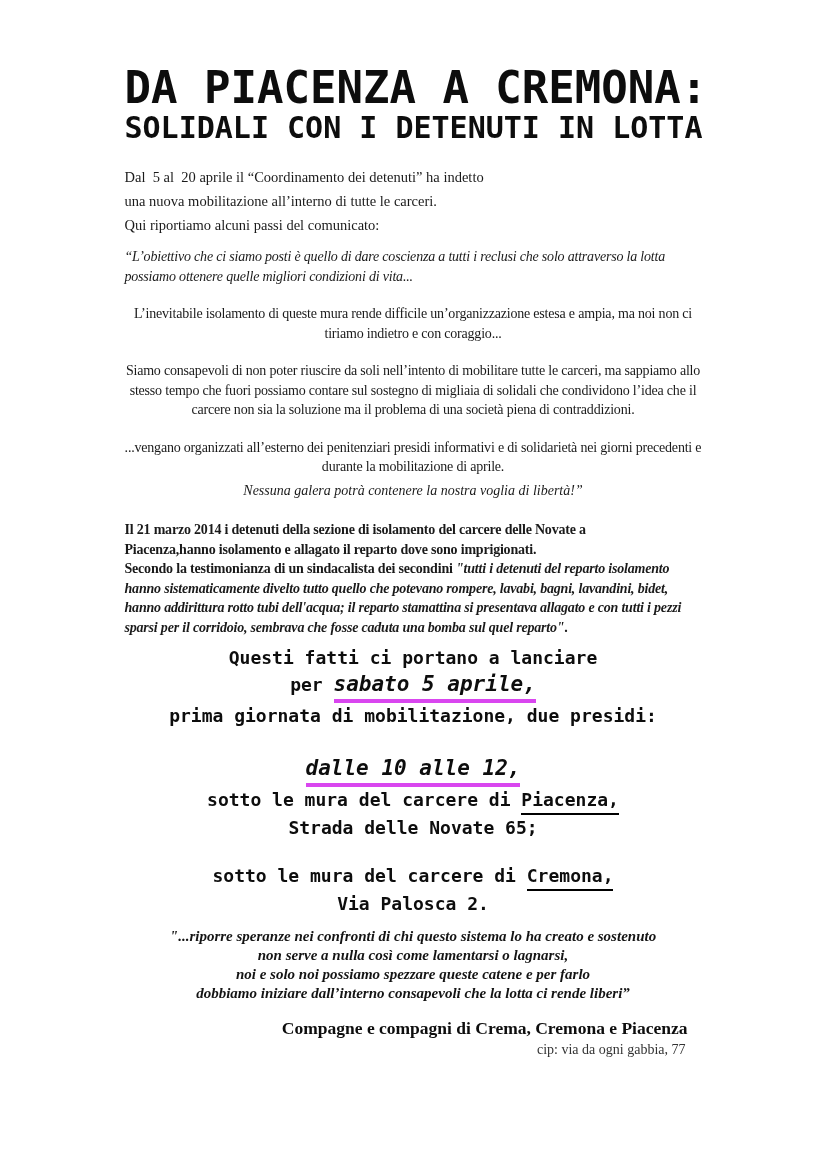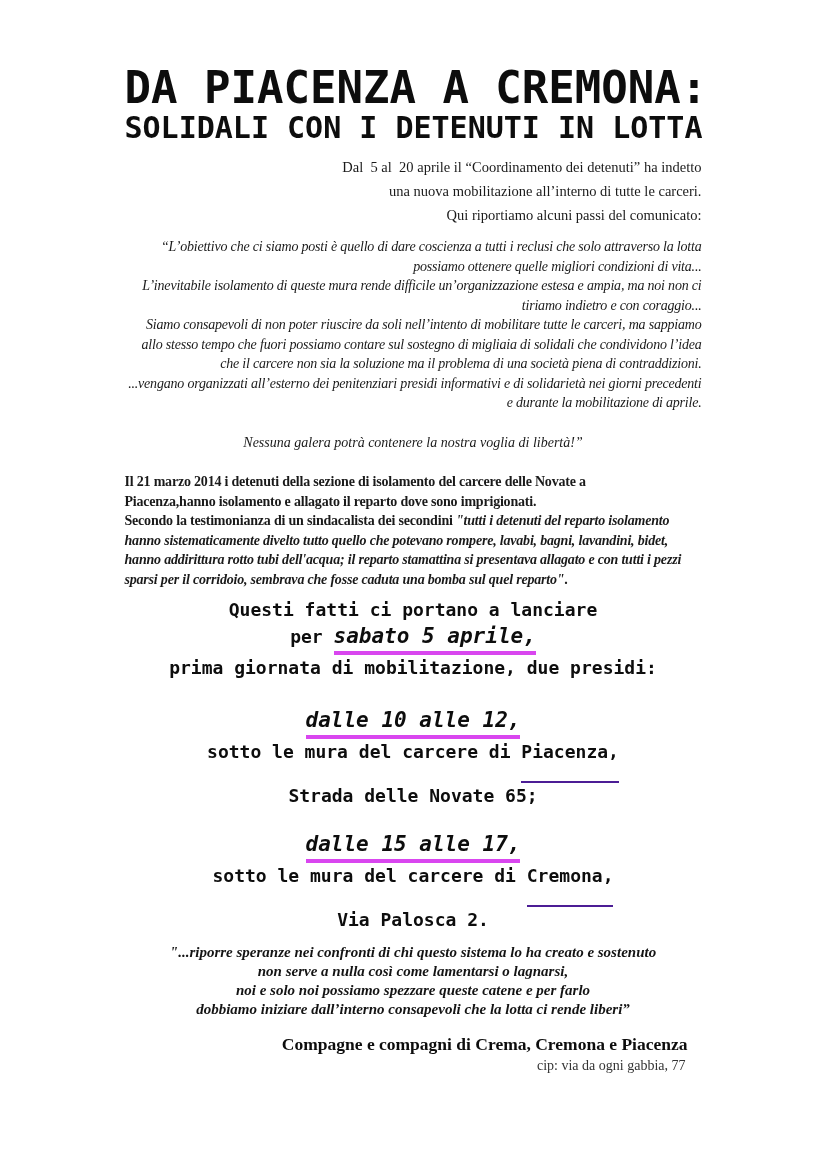--- a/index.html
+++ b/index.html
@@ -35,48 +35,47 @@
     text-align: center;
     font-family: "DejaVu Sans Mono", monospace;
     font-weight: bold;
     font-size: 30px;
     line-height: 32px;
     color: #0d0d0d;
     white-space: nowrap;
   }
   
   .intro {
-    margin-top: 11px;
-    text-align: right;
+    margin-top: 21px;
+    text-align: left;
     font-size: 14.5px;
     line-height: 24px;
     white-space: pre-wrap;
     color: #1a1a1a;
   }
   .quote-center {
     margin-top: 10px;
-    text-align: right;
+    text-align: left;
     font-style: italic;
     font-size: 14px;
     line-height: 19.5px;
     letter-spacing: -0.2px;
     white-space: pre-line;
     color: #1a1a1a;
   }
   .quote-left {
-    margin-top: 0;
-    text-align: right;
-    font-style: italic;
+    margin-top: 18px;
+    text-align: center;
     font-size: 14px;
     line-height: 19.5px;
     letter-spacing: -0.2px;
     color: #1a1a1a;
   }
   .quote-closing {
-    margin-top: 20px;
+    margin-top: 4px;
     text-align: center;
     font-style: italic;
     font-size: 14px;
     line-height: 19.5px;
     color: #1a1a1a;
   }
   .news {
     margin-top: 20px;
     text-align: left;
     font-size: 14px;
@@ -102,22 +101,22 @@
   .tw-em {
     display: inline-block;
     font-style: italic;
     font-size: 21px;
     line-height: 27px;
     border-bottom: 4px solid #d946ef;
     padding-bottom: 1px;
   }
   .tw-u {
     display: inline-block;
-    border-bottom: 2px solid #4c1d95;
-    padding-bottom: 16px;
+    border-bottom: 2px solid #000000;
+    padding-bottom: 0px;
   }
   
   .final-quote {
     margin-top: 10px;
     text-align: center;
     font-weight: bold;
     font-style: italic;
     font-size: 15px;
     line-height: 19px;
     white-space: pre-line;
@@ -172,21 +171,20 @@
     <span class="tw-line">prima giornata di mobilitazione, due presidi:</span>
   </div>
 
   <div class="tw tw-presidio1">
     <span class="tw-line"><span class="tw-em">dalle 10 alle 12,</span></span>
     <span class="tw-line"><span>sotto le mura del carcere di </span><span class="tw-u">Piacenza,</span></span>
     <span class="tw-line">Strada delle Novate 65;</span>
   </div>
 
   <div class="tw tw-presidio2">
-    <span class="tw-line"><span class="tw-em">dalle 15 alle 17,</span></span>
     <span class="tw-line"><span>sotto le mura del carcere di </span><span class="tw-u">Cremona,</span></span>
     <span class="tw-line">Via Palosca 2.</span>
   </div>
 
   <div class="final-quote">"...riporre speranze nei confronti di chi questo sistema lo ha creato e sostenuto
 non serve a nulla così come lamentarsi o lagnarsi,
 noi e solo noi possiamo spezzare queste catene e per farlo
 dobbiamo iniziare dall’interno consapevoli che la lotta ci rende liberi”</div>
 
   <div class="signature">Compagne e compagni di Crema, Cremona e Piacenza</div>

